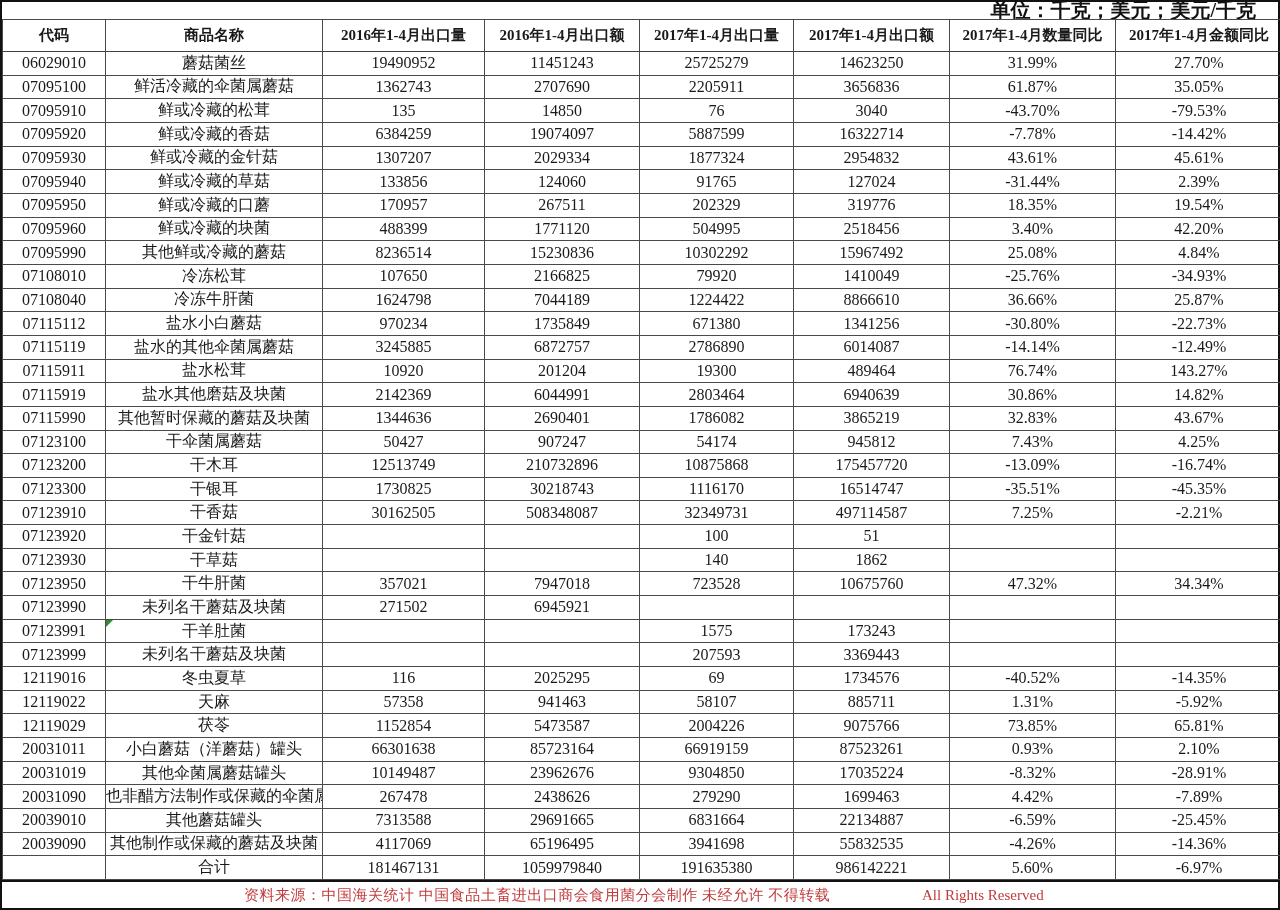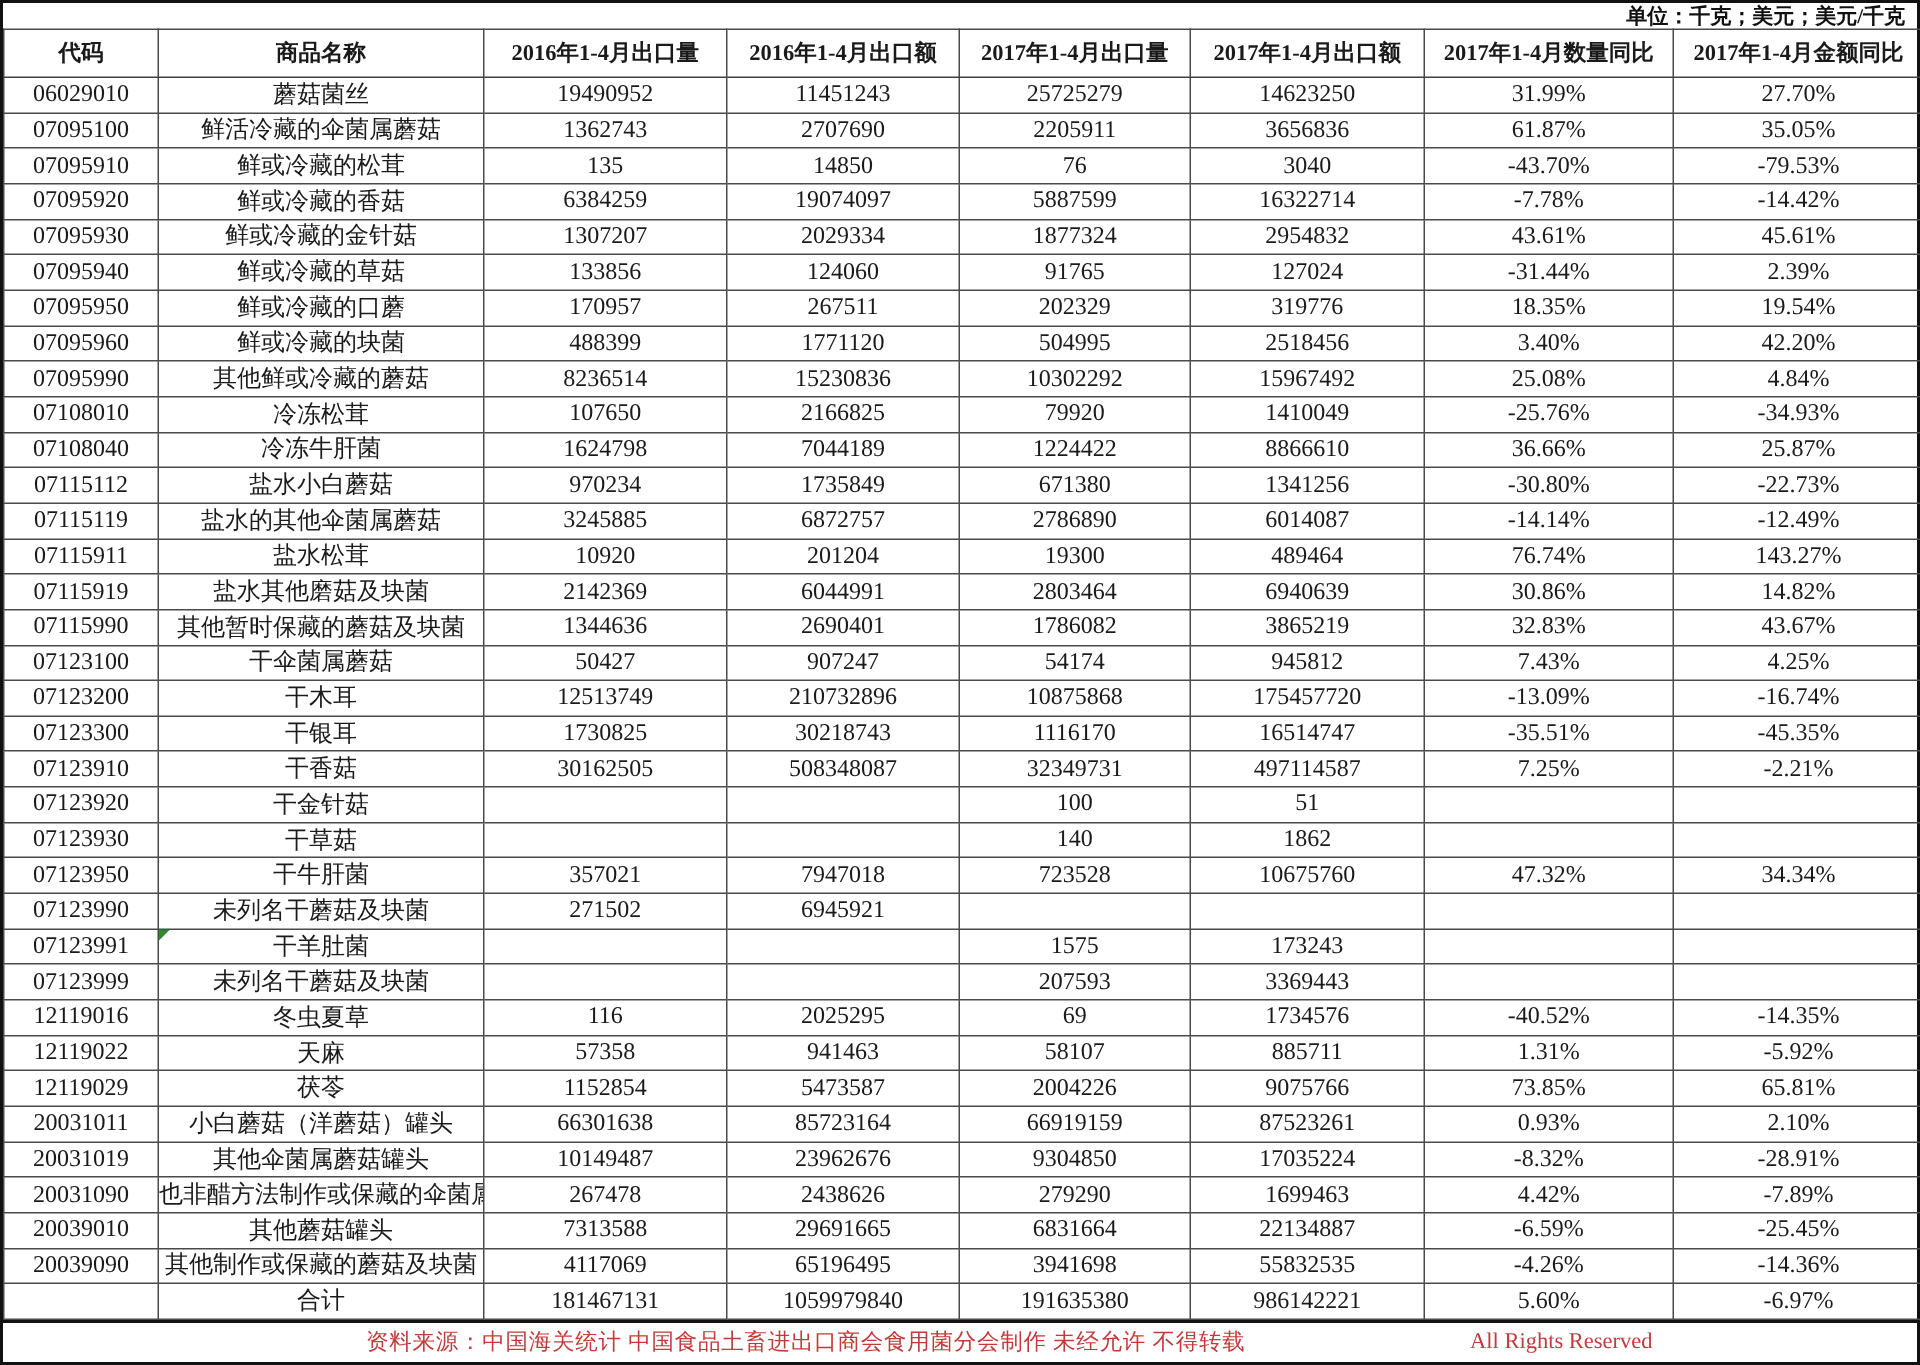--- a/index.html
+++ b/index.html
@@ -29,22 +29,22 @@
     font-weight: bold;
     color: #111111;
     letter-spacing: 0.5px;
   }
   .unit-bar {
     height: 17px;
     flex: 0 0 17px;
     display: flex;
     align-items: center;
     justify-content: flex-end;
-    padding-right: 8px;
-    font-size: 14px;
+    padding-right: 22px;
+    font-size: 20px;
     font-weight: bold;
     color: #111111;
   }
   table.export-table {
     flex: 1 1 auto;
     width: 100%;
     border-collapse: collapse;
     table-layout: fixed;
   }
   table.export-table th,
@@ -88,21 +88,21 @@
   .footer-bar .src {
     position: absolute;
     left: 230px;
     top: 50%;
     transform: translateY(-50%);
     letter-spacing: 0.5px;
     margin-left: 12px;
   }
   .footer-bar .rights {
     position: absolute;
-    left: 978px;
+    left: 920px;
     top: 50%;
     transform: translateY(-50%);
   }
 </style>
 </head>
 <body>
 
 <div class="frame">
 
 

